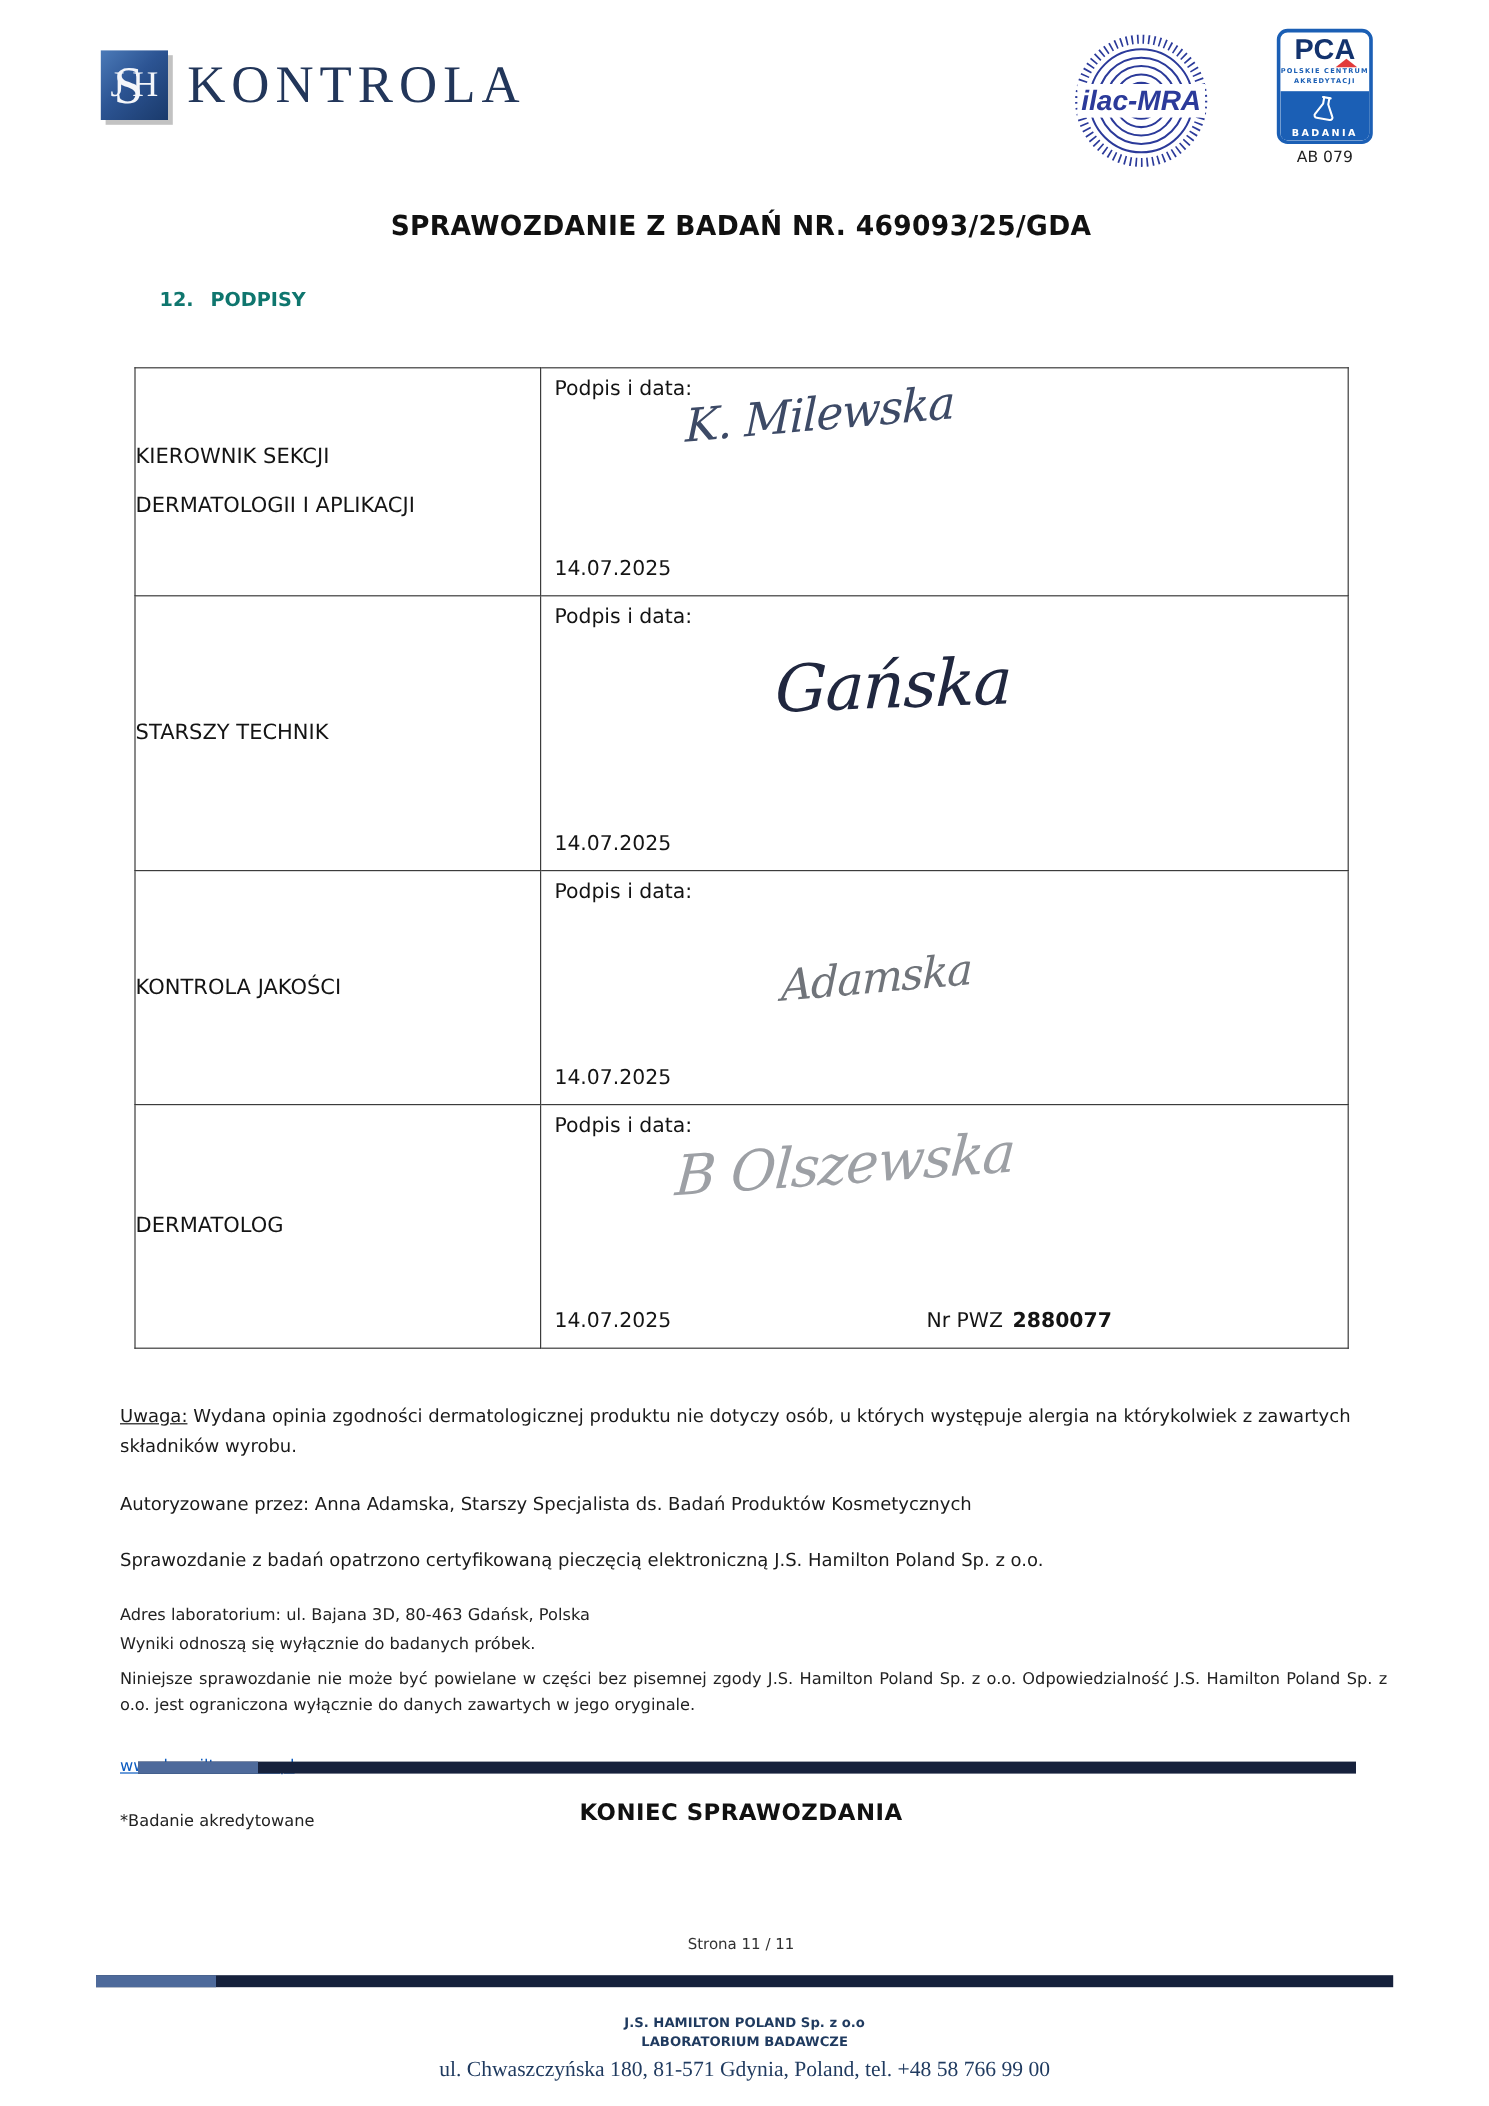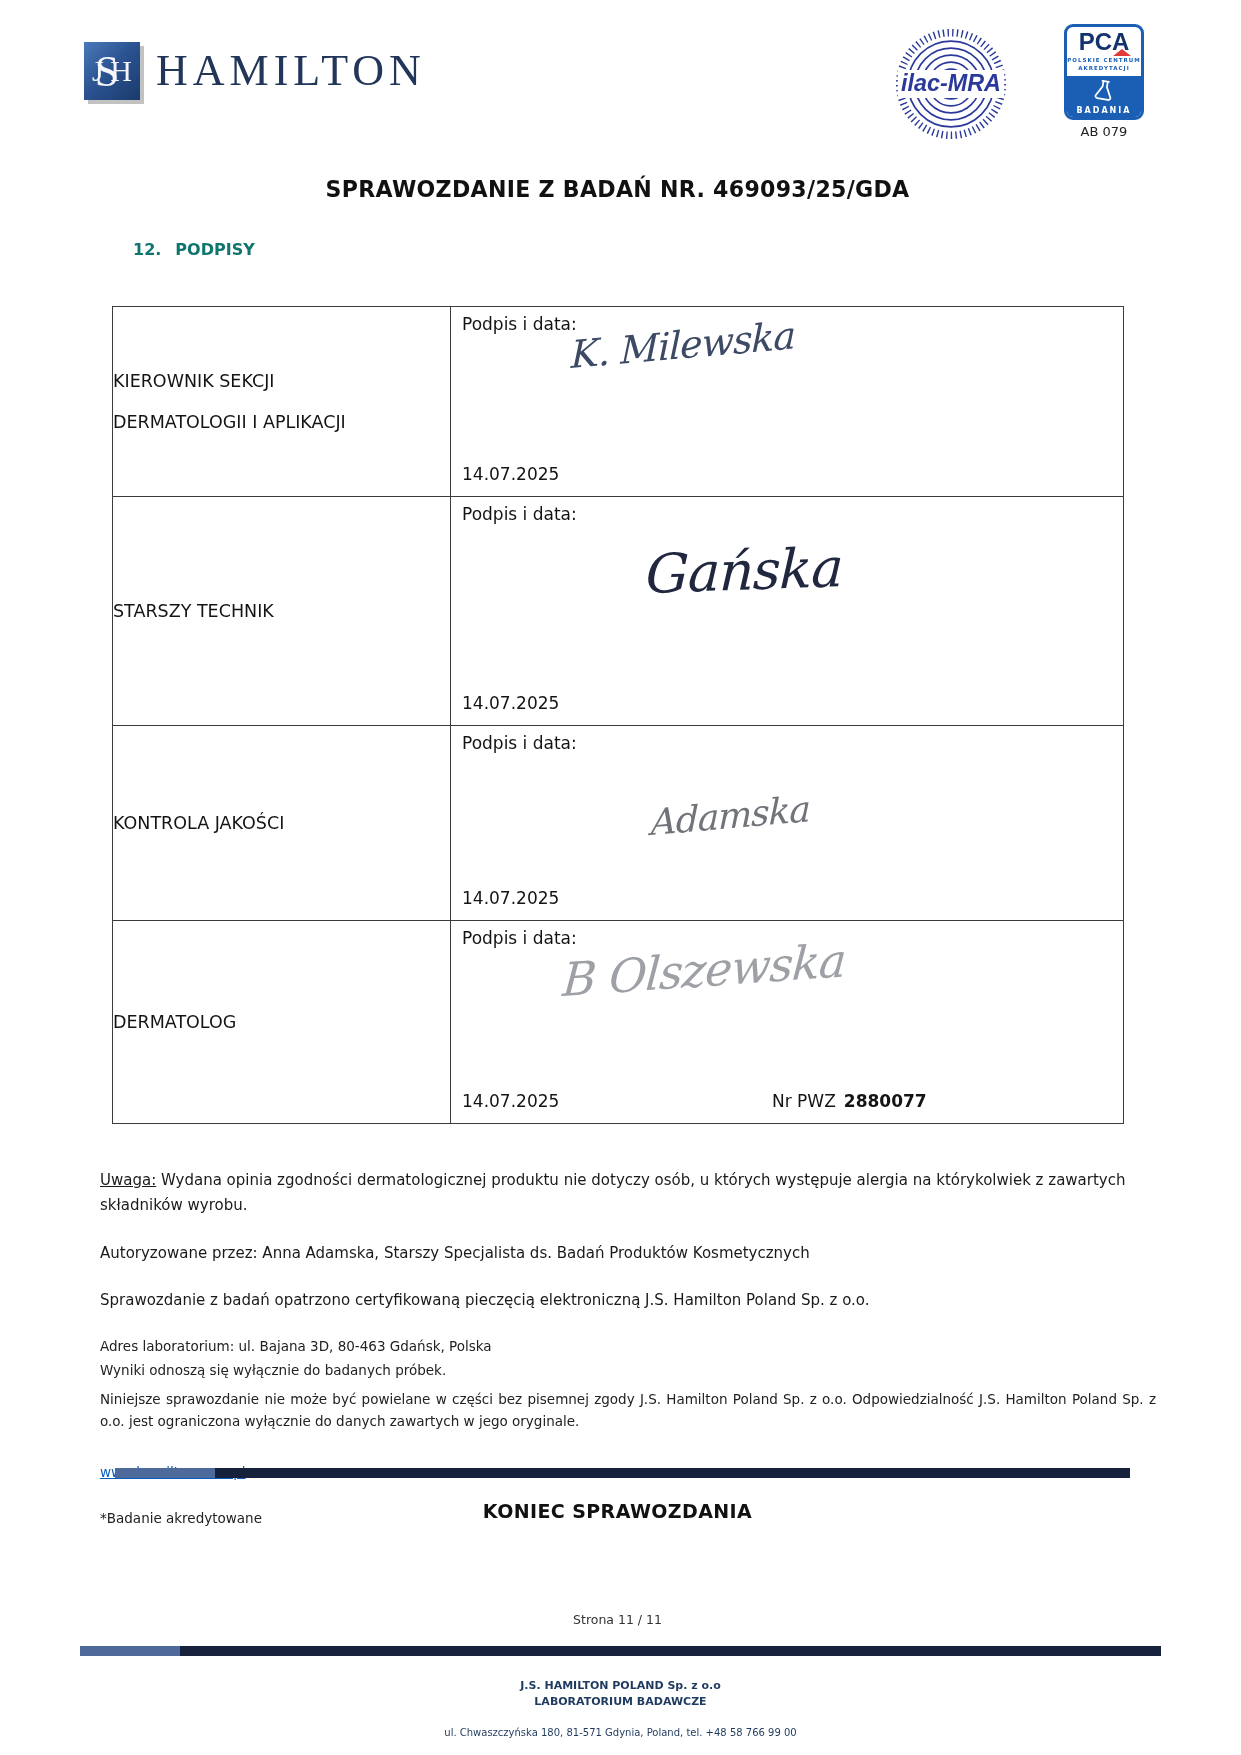--- a/index.html
+++ b/index.html
@@ -69,34 +69,34 @@
   
   .rule{position:absolute;height:10px;background:#16213c;}
   .rule .light{position:absolute;left:0;top:0;width:100px;height:100%;background:#4e6a9b;}
   .rule1{left:115px;top:1468px;width:1015px;}
   .rule2{left:80px;top:1646px;width:1081px;}
   .koniec{position:absolute;left:112px;top:1500px;width:1011px;text-align:center;
     font-weight:bold;font-size:19px;letter-spacing:.4px;color:#111;}
   .strona{position:absolute;left:112px;top:1612px;width:1011px;text-align:center;font-size:12.5px;color:#333;}
   .footer{position:absolute;left:0;top:1678px;width:1241px;text-align:center;color:#1f3a5f;line-height:1.45;}
   .footer .f-bold{font-weight:bold;font-size:11px;}
-  .footer .f-addr{font-size:10px;margin-top:16px;}
+  .footer .f-addr{font-size:18px;margin-top:1px;font-family:Liberation Serif, serif;}
 </style>
 </head>
 <body>
 
 <div id="page">
 
   <div class="brand">
     <div class="brand-square">
       <span class="mono-j">J</span>
       <span class="mono-s">S</span>
       <span class="mono-h">H</span>
     </div>
-    <div class="brand-name">HAMILTON</div>
+    <div class="brand-name">KONTROLA</div>
   </div>
 
   <div class="stamp">
     <svg viewBox="0 0 120 120" width="112" height="112">
       <g stroke="#2b3a9a" fill="none">
         <circle cx="60" cy="60" r="55" stroke-width="8" stroke-dasharray="1.5 3.5"></circle>
         <circle cx="60" cy="60" r="46" stroke-width="1.8"></circle>
         <circle cx="60" cy="60" r="38.5" stroke-width="1.8"></circle>
         <circle cx="60" cy="60" r="31" stroke-width="1.8"></circle>
         <circle cx="60" cy="60" r="23.5" stroke-width="1.8"></circle>

